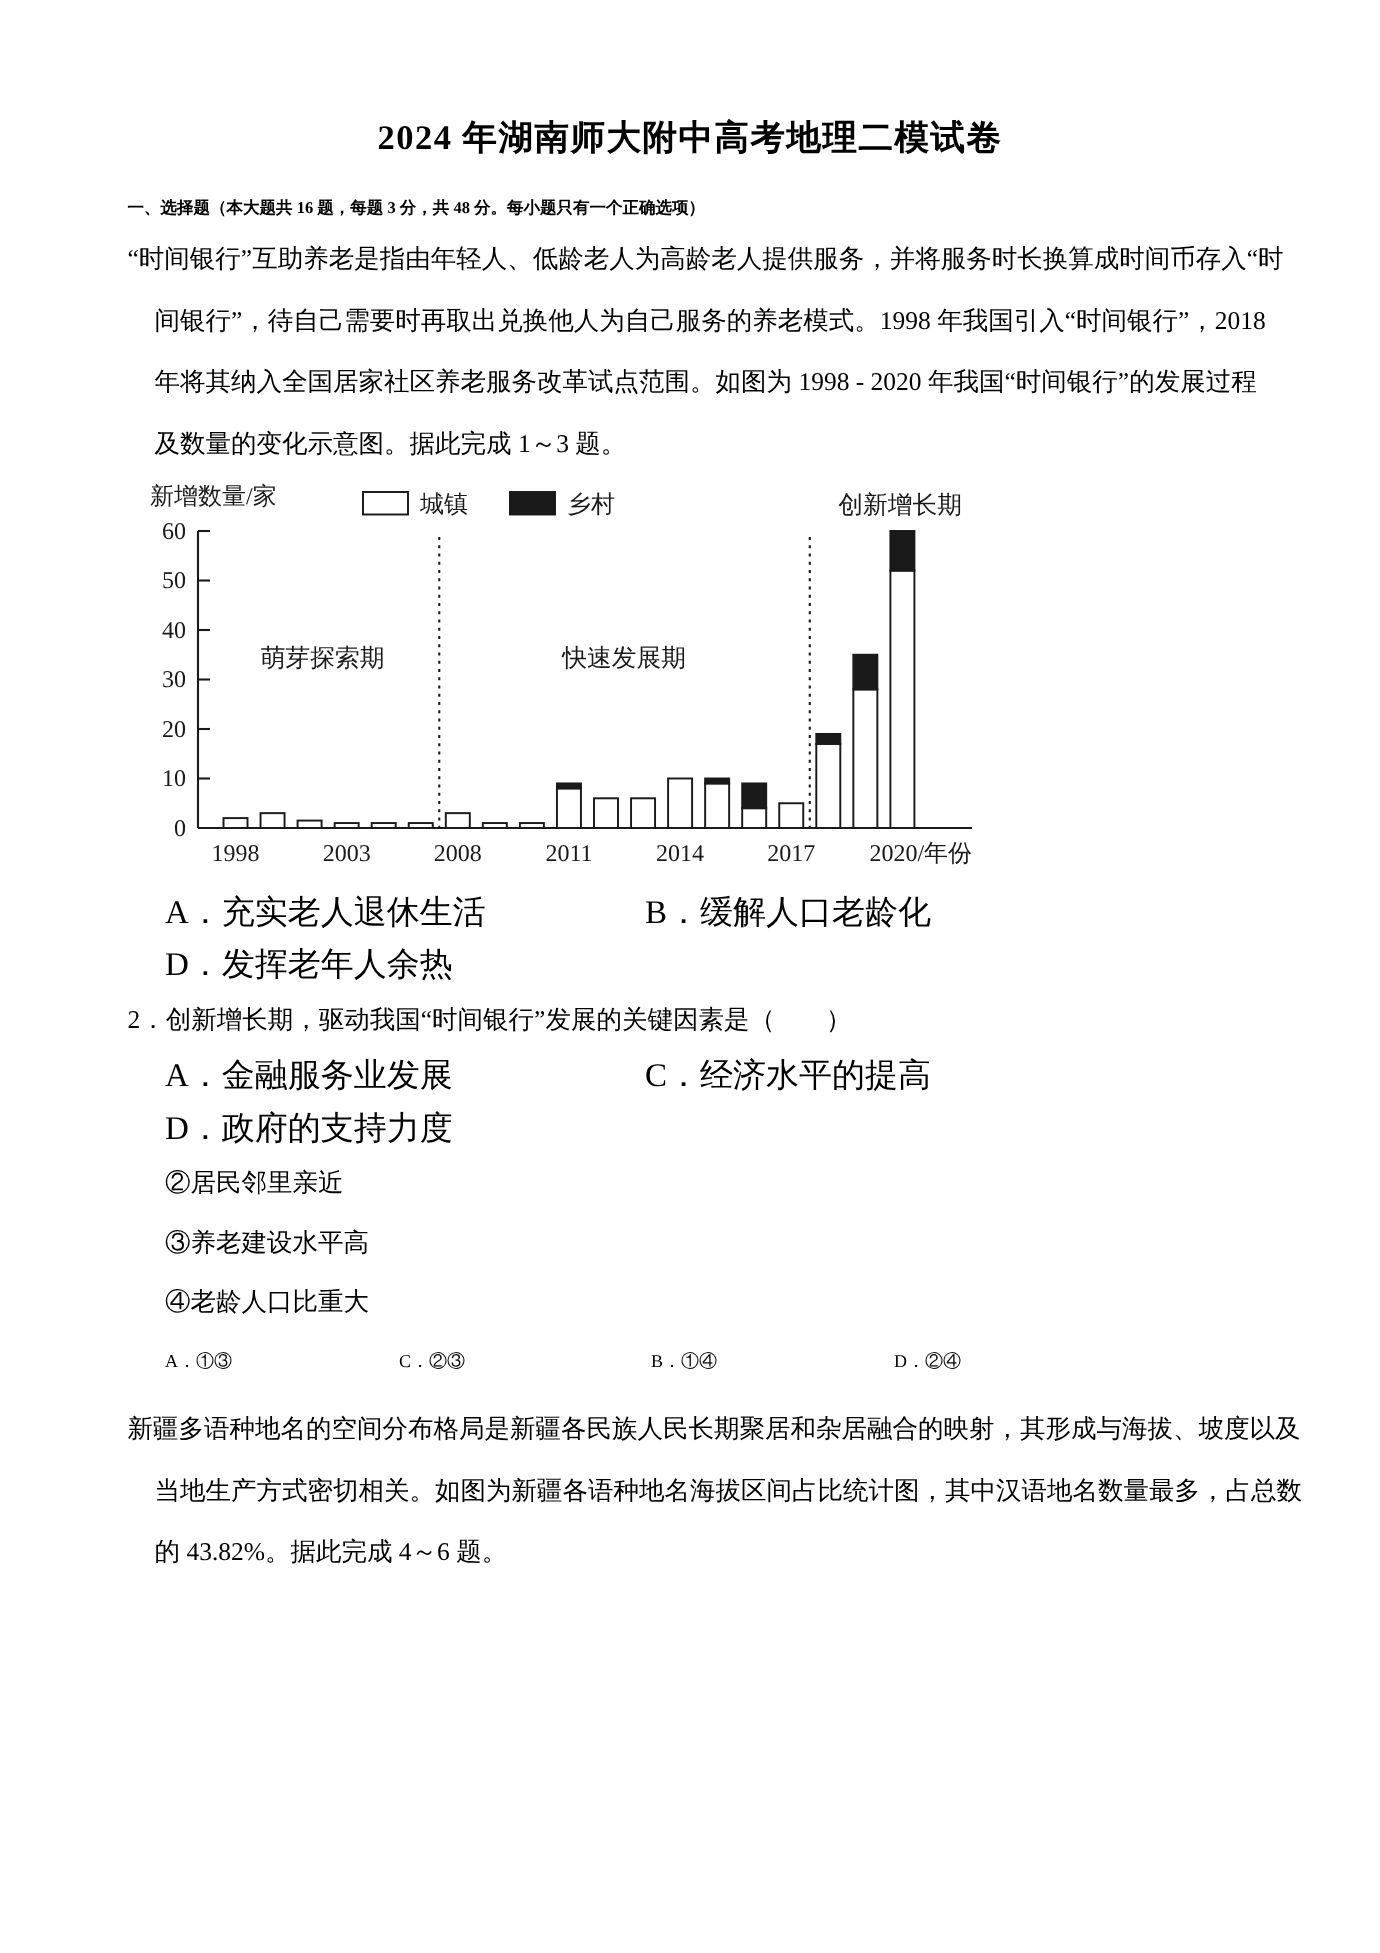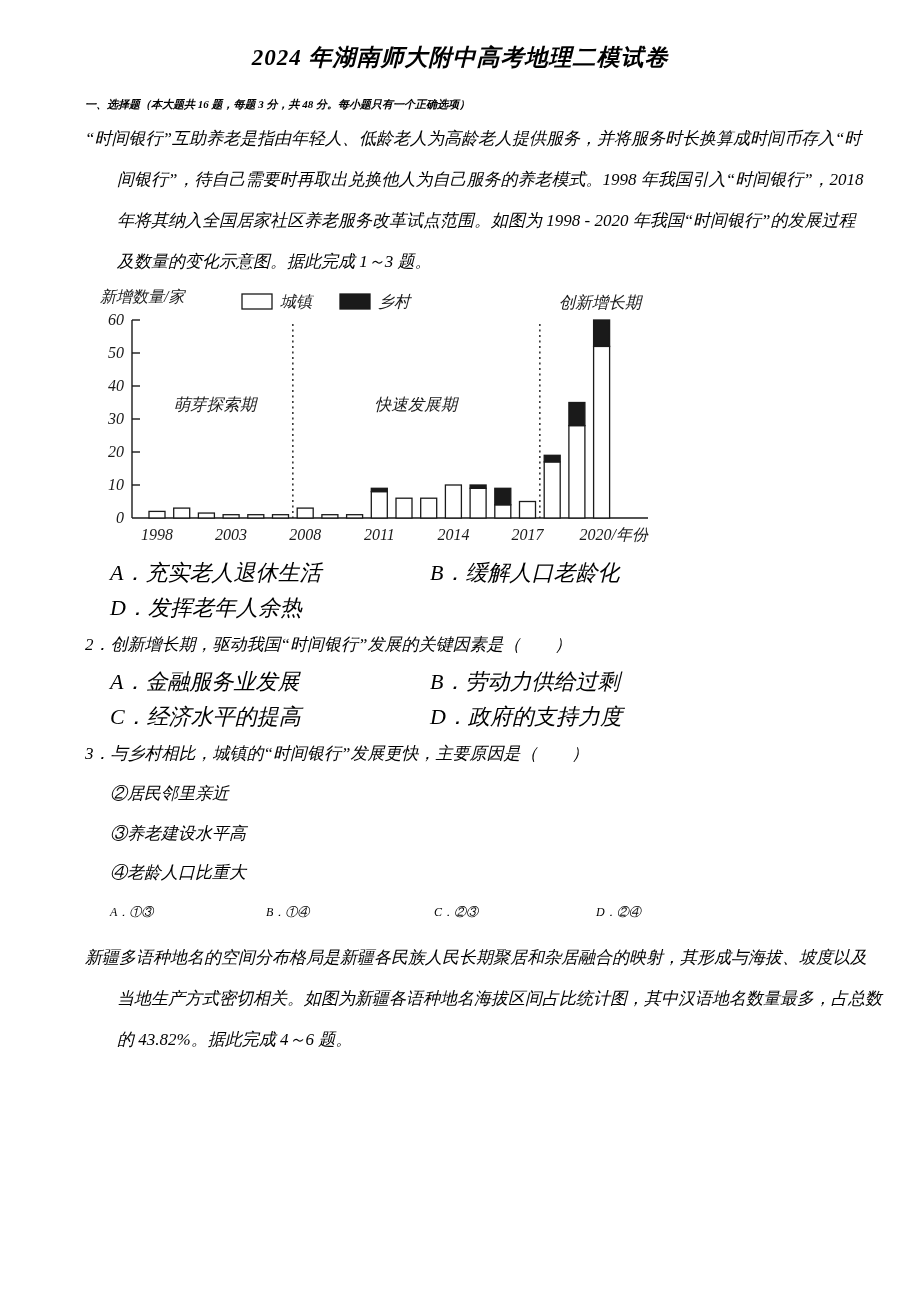--- a/index.html
+++ b/index.html
@@ -1,27 +1,27 @@
 <!DOCTYPE html>
 <html><head>
 <meta charset="utf-8">
 <style>
   html, body { margin: 0; padding: 0; background: #ffffff; }
   body {
     width: 920px; height: 1302px; overflow: hidden;
     font-family: "Liberation Serif", "DejaVu Serif", serif;
     color: #000;
   }
-  .page { padding: 42px 85px 0 85px; font-style: italic; }
+  .page { padding: 76px 85px 0 85px; }
   .title {
     text-align: center; font-size: 23px; font-weight: bold;
     margin: 0 0 24px 0; letter-spacing: 1px;
   }
   .section-heading { font-size: 11px; font-weight: bold; margin: 0 0 6px 0; }
-  .para .ln { font-size: 17px; line-height: 41px; margin-left: 32px; white-space: nowrap; }
+  .para .ln { font-size: 17px; line-height: 41px; margin-left: 18px; white-space: nowrap; }
   .para .ln.first { margin-left: 0; }
   .chart-wrap { margin: 2px 0 6px 15px; }
   .question { margin: 0; }
   .q-stem { font-size: 17px; line-height: 40px; white-space: nowrap; }
   .opt-grid2 {
     display: grid; grid-template-columns: 320px 1fr;
     margin-left: 25px; font-size: 22px; line-height: 34.5px;
   }
   .q3-item { font-size: 17px; line-height: 39.5px; margin-left: 25px; }
   .opt-grid4 {
@@ -111,35 +111,33 @@
       <span>A．充实老人退休生活</span>
       <span>B．缓解人口老龄化</span>
       <span>D．发挥老年人余热</span>
     </div>
   </div>
 
   <div class="question">
     <div class="q-stem">2．创新增长期，驱动我国“时间银行”发展的关键因素是（　　）</div>
     <div class="opt-grid2">
       <span>A．金融服务业发展</span>
-      <span>B．劳动力供给过剩</span>
       <span>C．经济水平的提高</span>
       <span>D．政府的支持力度</span>
     </div>
   </div>
 
   <div class="question">
-    <div class="q-stem">3．与乡村相比，城镇的“时间银行”发展更快，主要原因是（　　）</div>
     <div class="q3-item">②居民邻里亲近</div>
     <div class="q3-item">③养老建设水平高</div>
     <div class="q3-item">④老龄人口比重大</div>
     <div class="opt-grid4">
       <span>A．①③</span>
+      <span>C．②③</span>
       <span>B．①④</span>
-      <span>C．②③</span>
       <span>D．②④</span>
     </div>
   </div>
 
   <div class="para" style="margin-top:6px;">
     <div class="ln first">新疆多语种地名的空间分布格局是新疆各民族人民长期聚居和杂居融合的映射，其形成与海拔、坡度以及</div>
     <div class="ln">当地生产方式密切相关。如图为新疆各语种地名海拔区间占比统计图，其中汉语地名数量最多，占总数</div>
     <div class="ln">的 43.82%。据此完成 4～6 题。</div>
   </div>
 

